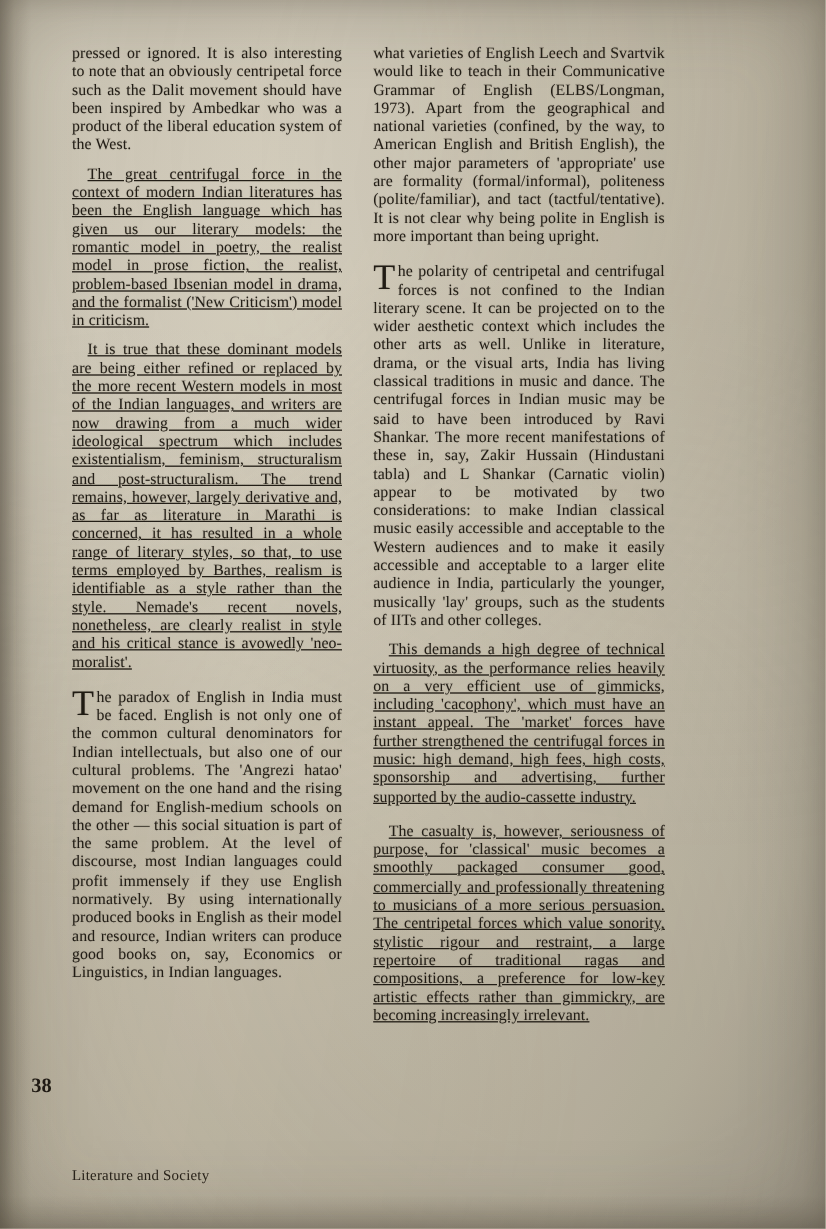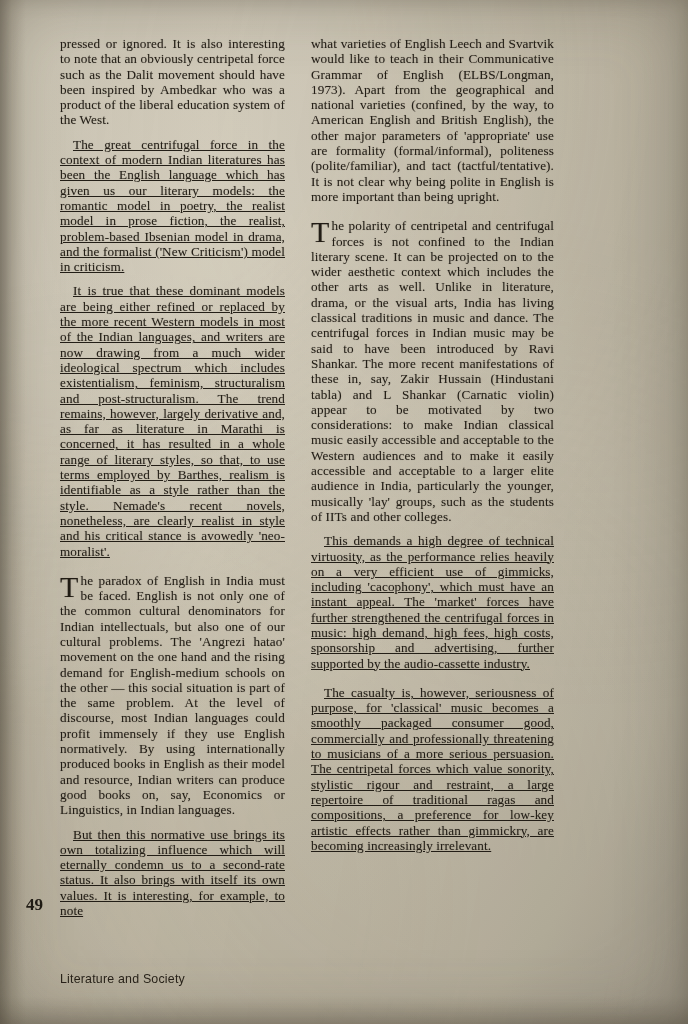--- a/index.html
+++ b/index.html
@@ -115,51 +115,50 @@
     font-weight: bold;
     color: #201b14;
     font-family: "Liberation Serif", serif;
   }
   .runfoot {
     position: absolute;
     left: 60px;
     top: 972px;
     font-size: 12.4px;
     color: #2a241b;
-    font-family: Liberation Sans, sans-serif;
+    font-family: Liberation Serif, serif;
     letter-spacing: .2px;
     text-align: center;
   }
 </style>
 </head>
 <body>
 
 <div class="page">
   <div class="content">
 
     <div class="columns">
 
       <div class="col left">
         <p>pressed or ignored. It is also interesting to note that an obviously centripetal force such as the Dalit movement should have been inspired by Ambedkar who was a product of the liberal education system of the West.</p>
         <p class="indent">The great centrifugal force in the context of modern Indian literatures has been the English language which has given us our literary models: the romantic model in poetry, the realist model in prose fiction, the realist, problem-based Ibsenian model in drama, and the formalist ('New Criticism') model in criticism.</p>
         <p class="indent">It is true that these dominant models are being either refined or replaced by the more recent Western models in most of the Indian languages, and writers are now drawing from a much wider ideological spectrum which includes existentialism, feminism, structuralism and post-structuralism. The trend remains, however, largely derivative and, as far as literature in Marathi is concerned, it has resulted in a whole range of literary styles, so that, to use terms employed by Barthes, realism is identifiable as a style rather than the style. Nemade's recent novels, nonetheless, are clearly realist in style and his critical stance is avowedly 'neo-moralist'.</p>
         <p class="dropcap gap-top"><span class="cap">T</span><span>he paradox of English in India must be faced. English is not only one of the common cultural denominators for Indian intellectuals, but also one of our cultural problems. The 'Angrezi hatao' movement on the one hand and the rising demand for English-medium schools on the other — this social situation is part of the same problem. At the level of discourse, most Indian languages could profit immensely if they use English normatively. By using internationally produced books in English as their model and resource, Indian writers can produce good books on, say, Economics or Linguistics, in Indian languages.</span></p>
-        <p class="indent">But then this normative use brings its own totalizing influence which will eternally condemn us to a second-rate status. It also brings with itself its own values. It is interesting, for example, to note</p>
       </div>
 
       <div class="col right">
         <p>what varieties of English Leech and Svartvik would like to teach in their Communicative Grammar of English (ELBS/Longman, 1973). Apart from the geographical and national varieties (confined, by the way, to American English and British English), the other major parameters of 'appropriate' use are formality (formal/informal), politeness (polite/familiar), and tact (tactful/tentative). It is not clear why being polite in English is more important than being upright.</p>
         <p class="dropcap gap-top"><span class="cap">T</span><span>he polarity of centripetal and centrifugal forces is not confined to the Indian literary scene. It can be projected on to the wider aesthetic context which includes the other arts as well. Unlike in literature, drama, or the visual arts, India has living classical traditions in music and dance. The centrifugal forces in Indian music may be said to have been introduced by Ravi Shankar. The more recent manifestations of these in, say, Zakir Hussain (Hindustani tabla) and L Shankar (Carnatic violin) appear to be motivated by two considerations: to make Indian classical music easily accessible and acceptable to the Western audiences and to make it easily accessible and acceptable to a larger elite audience in India, particularly the younger, musically 'lay' groups, such as the students of IITs and other colleges.</span></p>
         <p class="indent">This demands a high degree of technical virtuosity, as the performance relies heavily on a very efficient use of gimmicks, including 'cacophony', which must have an instant appeal. The 'market' forces have further strengthened the centrifugal forces in music: high demand, high fees, high costs, sponsorship and advertising, further supported by the audio-cassette industry.</p>
         <p class="indent gap-top">The casualty is, however, seriousness of purpose, for 'classical' music becomes a smoothly packaged consumer good, commercially and professionally threatening to musicians of a more serious persuasion. The centripetal forces which value sonority, stylistic rigour and restraint, a large repertoire of traditional ragas and compositions, a preference for low-key artistic effects rather than gimmickry, are becoming increasingly irrelevant.</p>
       </div>
 
     </div>
 
-    <div class="folio">49</div>
+    <div class="folio">38</div>
     <div class="runfoot">Literature and Society</div>
   </div>
 
   <div class="grain"></div>
   <div class="binding"></div>
   <div class="bottom-edge"></div>
   <div class="vignette"></div>
 </div>
 
 </body></html>

